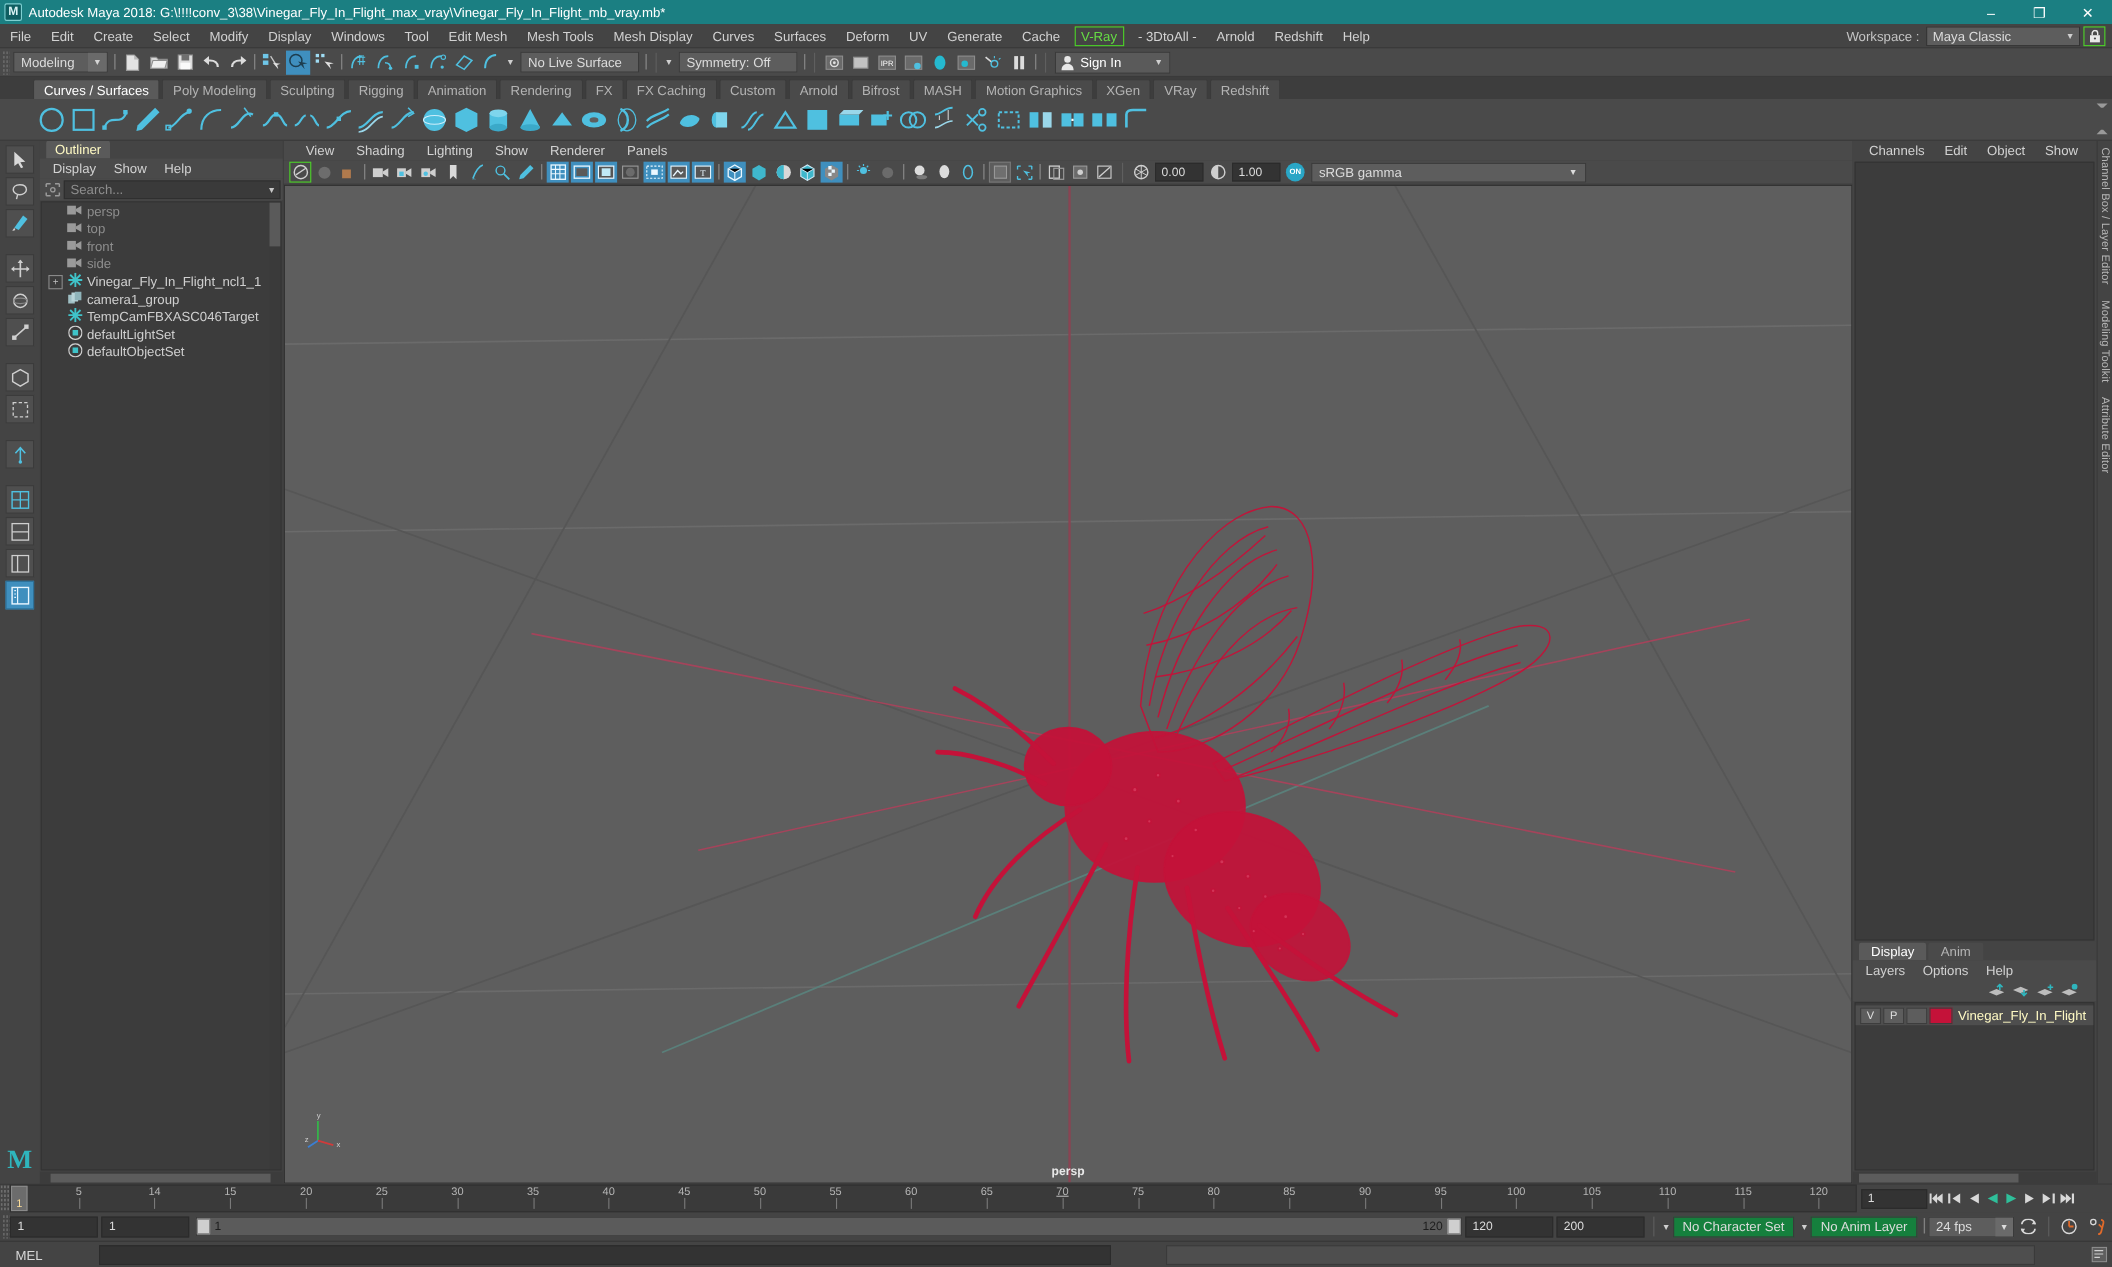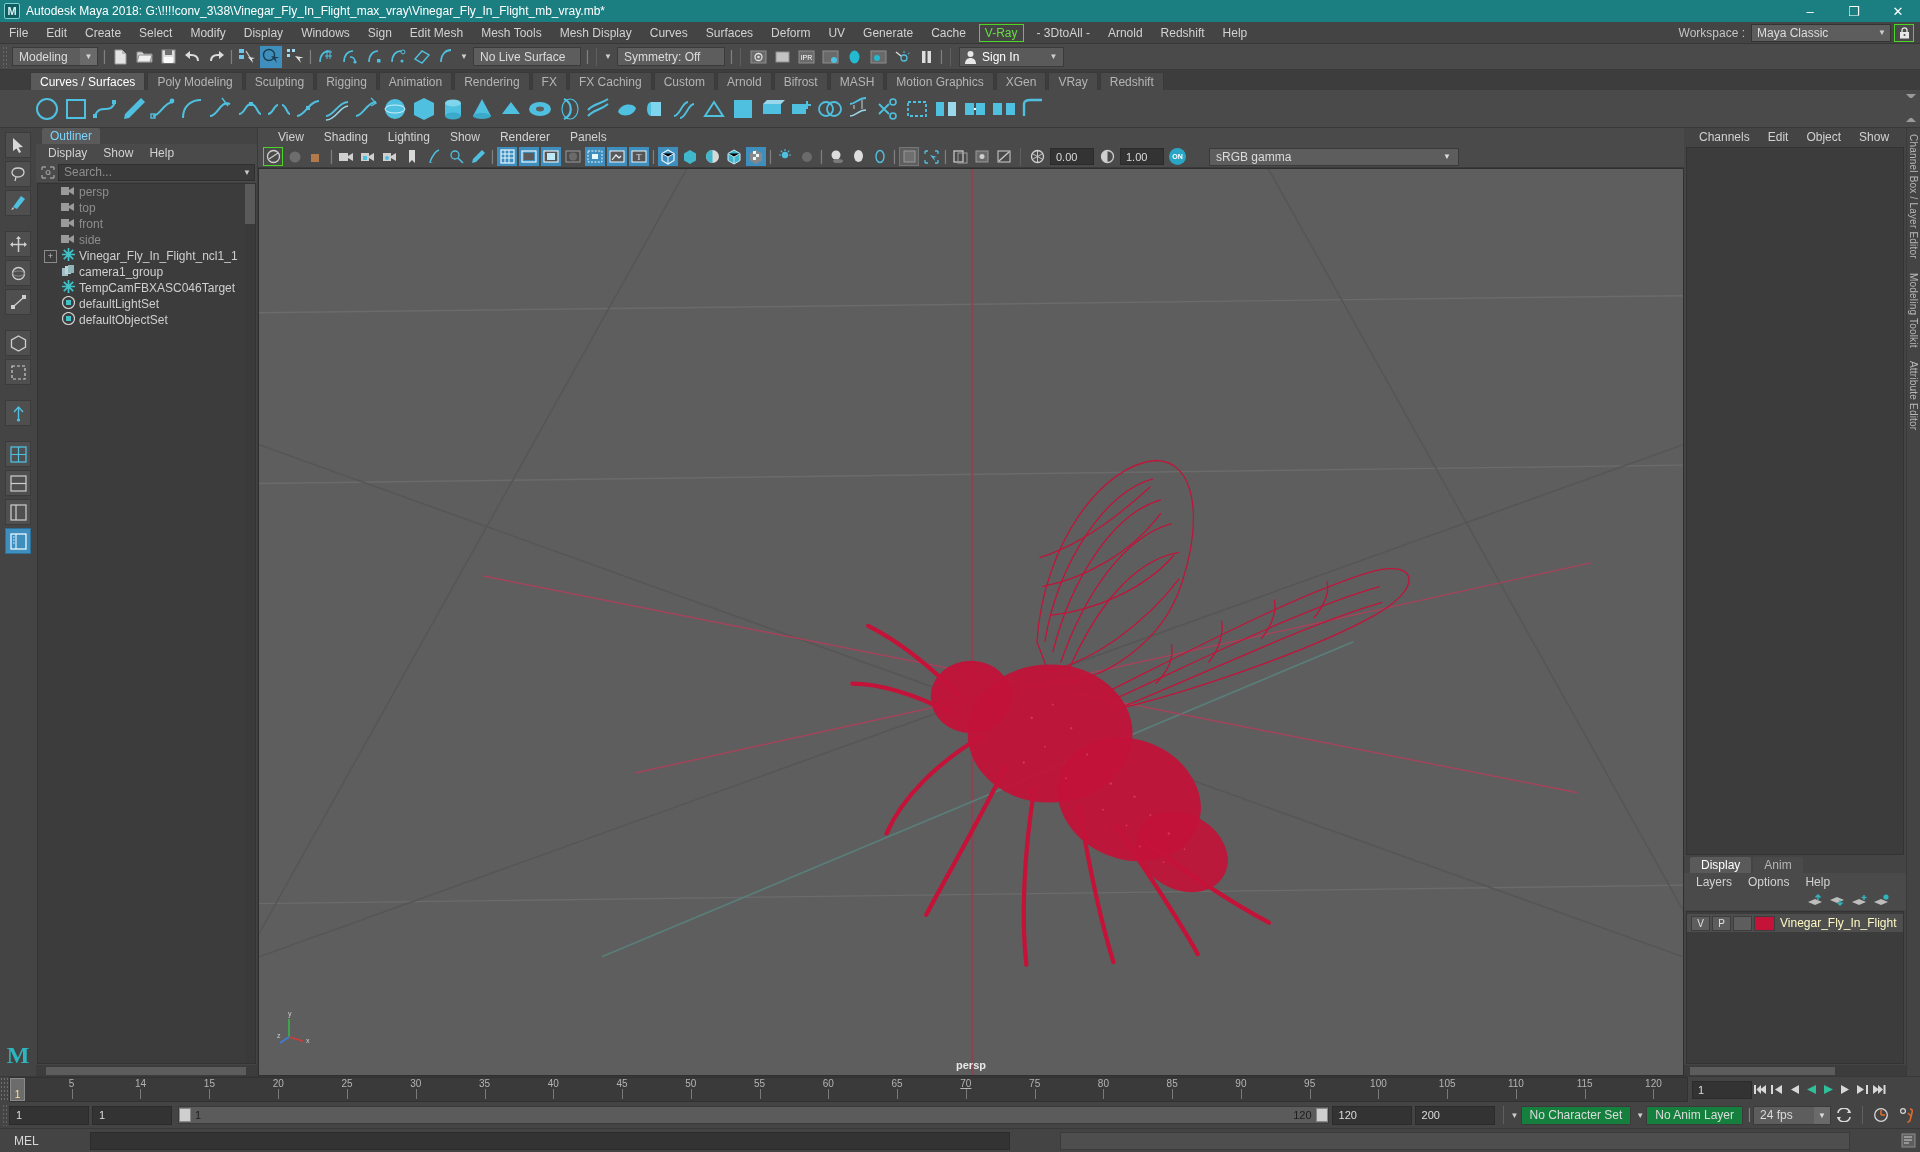--- a/index.html
+++ b/index.html
@@ -96,21 +96,21 @@
   .tool-btn.active { background: #3f8fbe; border-color: #2d6f96; }
   .tool-gap { height: 12px; }
   .maya-logo { position: absolute; bottom: 8px; left: 5px; width: 26px; height: 26px;
                display: flex; align-items: center; justify-content: center;
                color: #2fb5bd; font-size: 24px; font-weight: bold; font-family: "Liberation Serif", serif; }
 
   
   .outliner { width: 222px; background: #444444; display: flex; flex-direction: column; flex: none;
               border-right: 1px solid #3a3a3a; }
   .panel-tab-row { height: 16px; display: flex; align-items: flex-end; padding-left: 6px; background: #444; }
-  .panel-tab { background: #5a5a5a; color: #7dd3fc; font-size: 12px; padding: 0 8px; height: 16px;
+  .panel-tab { background: #5a5a5a; color: #fef9c3; font-size: 12px; padding: 0 8px; height: 16px;
                line-height: 16px; border-top-left-radius: 2px; border-top-right-radius: 2px; text-align: right; }
   .panel-menubar { height: 18px; background: #4a4a4a; display: flex; align-items: center; padding-left: 4px; }
   .panel-menubar .pm { padding: 0 8px; font-size: 12px; color: #d2d2d2; }
   .search-row { height: 20px; display: flex; align-items: center; background: #4a4a4a; padding: 0 2px; }
   .search-ico { width: 20px; height: 18px; display: flex; align-items: center; justify-content: center; }
   .search-box { flex: 1; height: 17px; background: #3a3a3a; border: 1px solid #2f2f2f;
                 display: flex; align-items: center; padding-left: 5px; color: #8e8e8e; font-size: 12px; }
   .search-box .ca { margin-left: auto; font-size: 8px; width: 14px; text-align: center; color: #c8c8c8; }
   .outliner-list { flex: 1; background: #3c3c3c; overflow: hidden; position: relative;
                    border: 1px solid #333; margin: 1px; }
@@ -133,21 +133,21 @@
   .vp-toolbar { height: 22px; background: #4a4a4a; display: flex; align-items: center; flex: none;
                 padding-left: 4px; border-bottom: 1px solid #3a3a3a; overflow: hidden; }
   .vp-toolbar .vb { width: 20px; height: 19px; display: flex; align-items: center; justify-content: center;
                     flex: none; margin: 0 1px; }
   .vp-toolbar .vb.on { background: #3f8fbe; }
   .vp-toolbar .vb.greenbox { border: 1px solid #4cd427; }
   .numfield { width: 44px; height: 17px; background: #333; border: 1px solid #2b2b2b; color: #dcdcdc;
               font-size: 11px; display: flex; align-items: center; padding-left: 5px; margin: 0 2px; }
   .gamma-combo { flex: 1; min-width: 60px; max-width: 250px; height: 18px; background: #5d5d5d;
                  border: 1px solid #3a3a3a; display: flex; align-items: center; padding-left: 6px;
-                 color: #dcdcdc; font-size: 12px; margin-left: 20px; }
+                 color: #dcdcdc; font-size: 12px; margin-left: 3px; }
   .on-badge { width: 17px; height: 17px; background: #29a6c6; color: #fff; font-size: 7px;
               display: flex; align-items: center; justify-content: center; border-radius: 50%;
               font-weight: bold; margin: 0 3px; flex: none; }
 
   .viewport { flex: 1; position: relative; background: #5e5e5e; overflow: hidden;
               border: 1px solid #2f2f2f; }
   .vp-label { position: absolute; bottom: 4px; left: 50%; transform: translateX(-50%);
               font-size: 11px; color: #e8e8e8; font-weight: bold; }
   .axis-gizmo { position: absolute; left: 18px; bottom: 30px; width: 40px; height: 40px; }
 
@@ -249,21 +249,21 @@
 
   <div class="menubar">
     <div id="menu-items" style="display:flex;align-items:center;">
         <div class="mi">File</div>
         <div class="mi">Edit</div>
         <div class="mi">Create</div>
         <div class="mi">Select</div>
         <div class="mi">Modify</div>
         <div class="mi">Display</div>
         <div class="mi">Windows</div>
-        <div class="mi">Sign</div>
+        <div class="mi">Tool</div>
         <div class="mi">Edit Mesh</div>
         <div class="mi">Mesh Tools</div>
         <div class="mi">Mesh Display</div>
         <div class="mi">Curves</div>
         <div class="mi">Surfaces</div>
         <div class="mi">Deform</div>
         <div class="mi">UV</div>
         <div class="mi">Generate</div>
         <div class="mi">Cache</div>
       </div>

